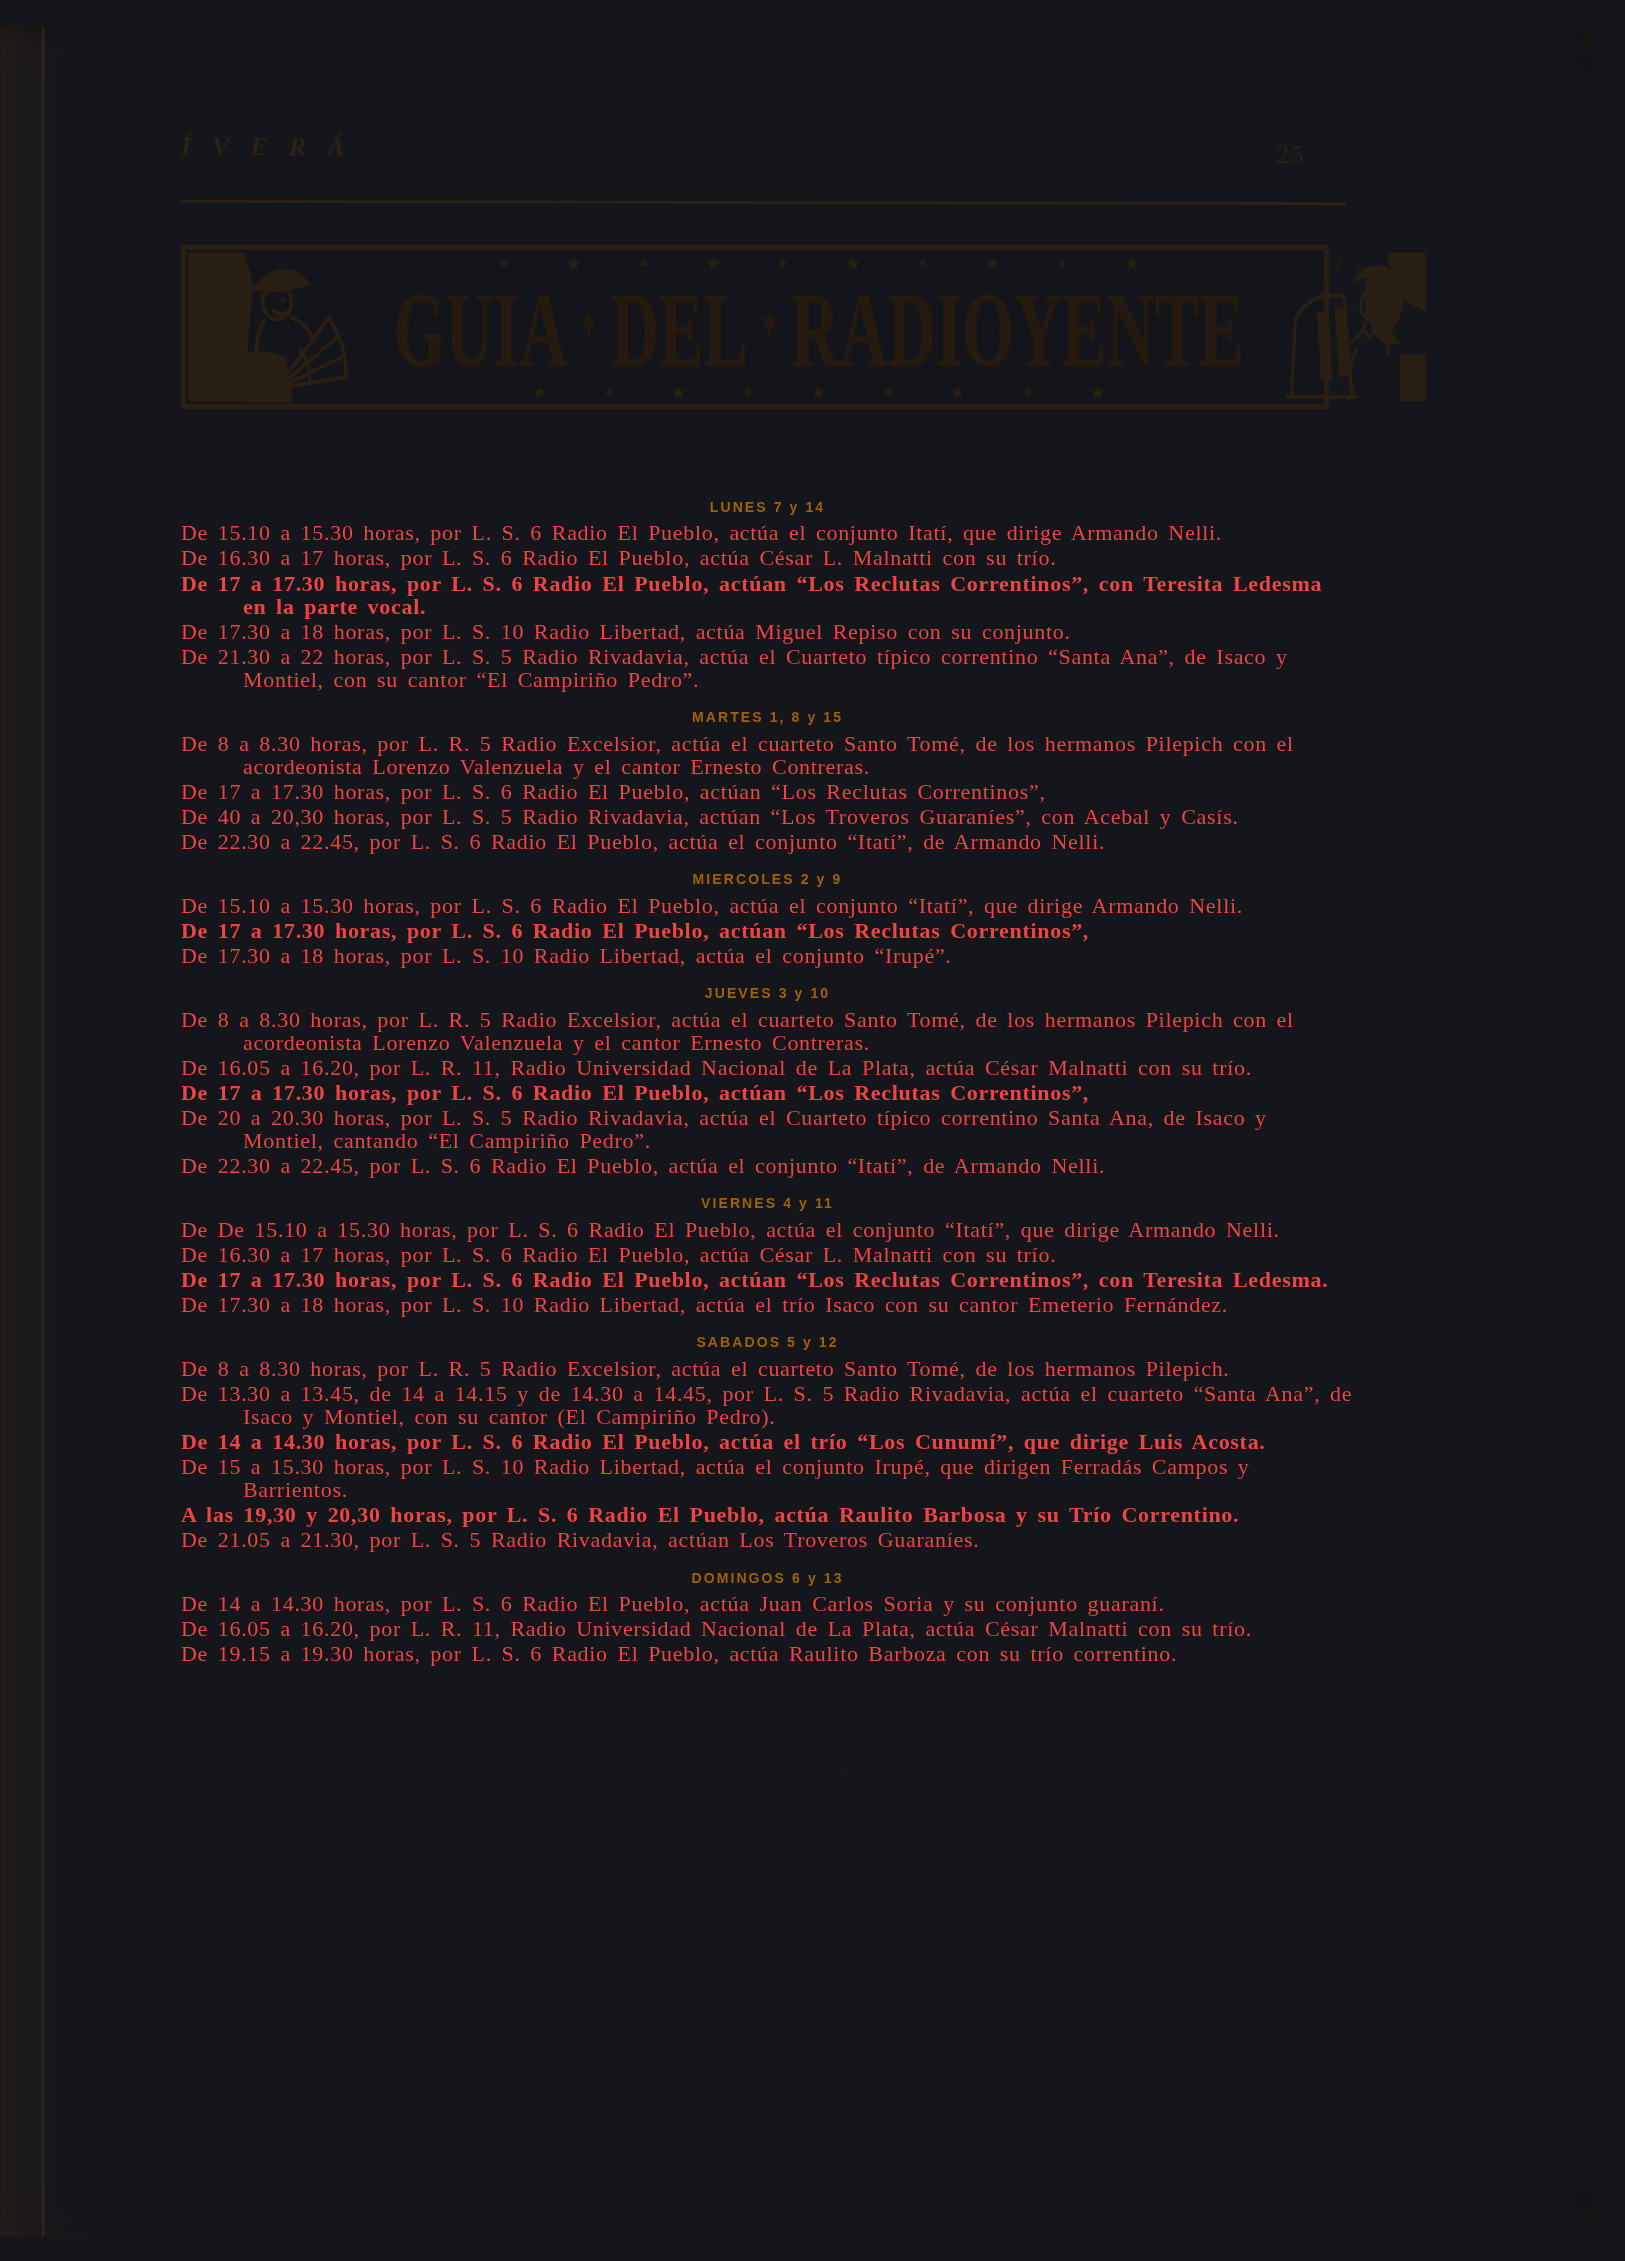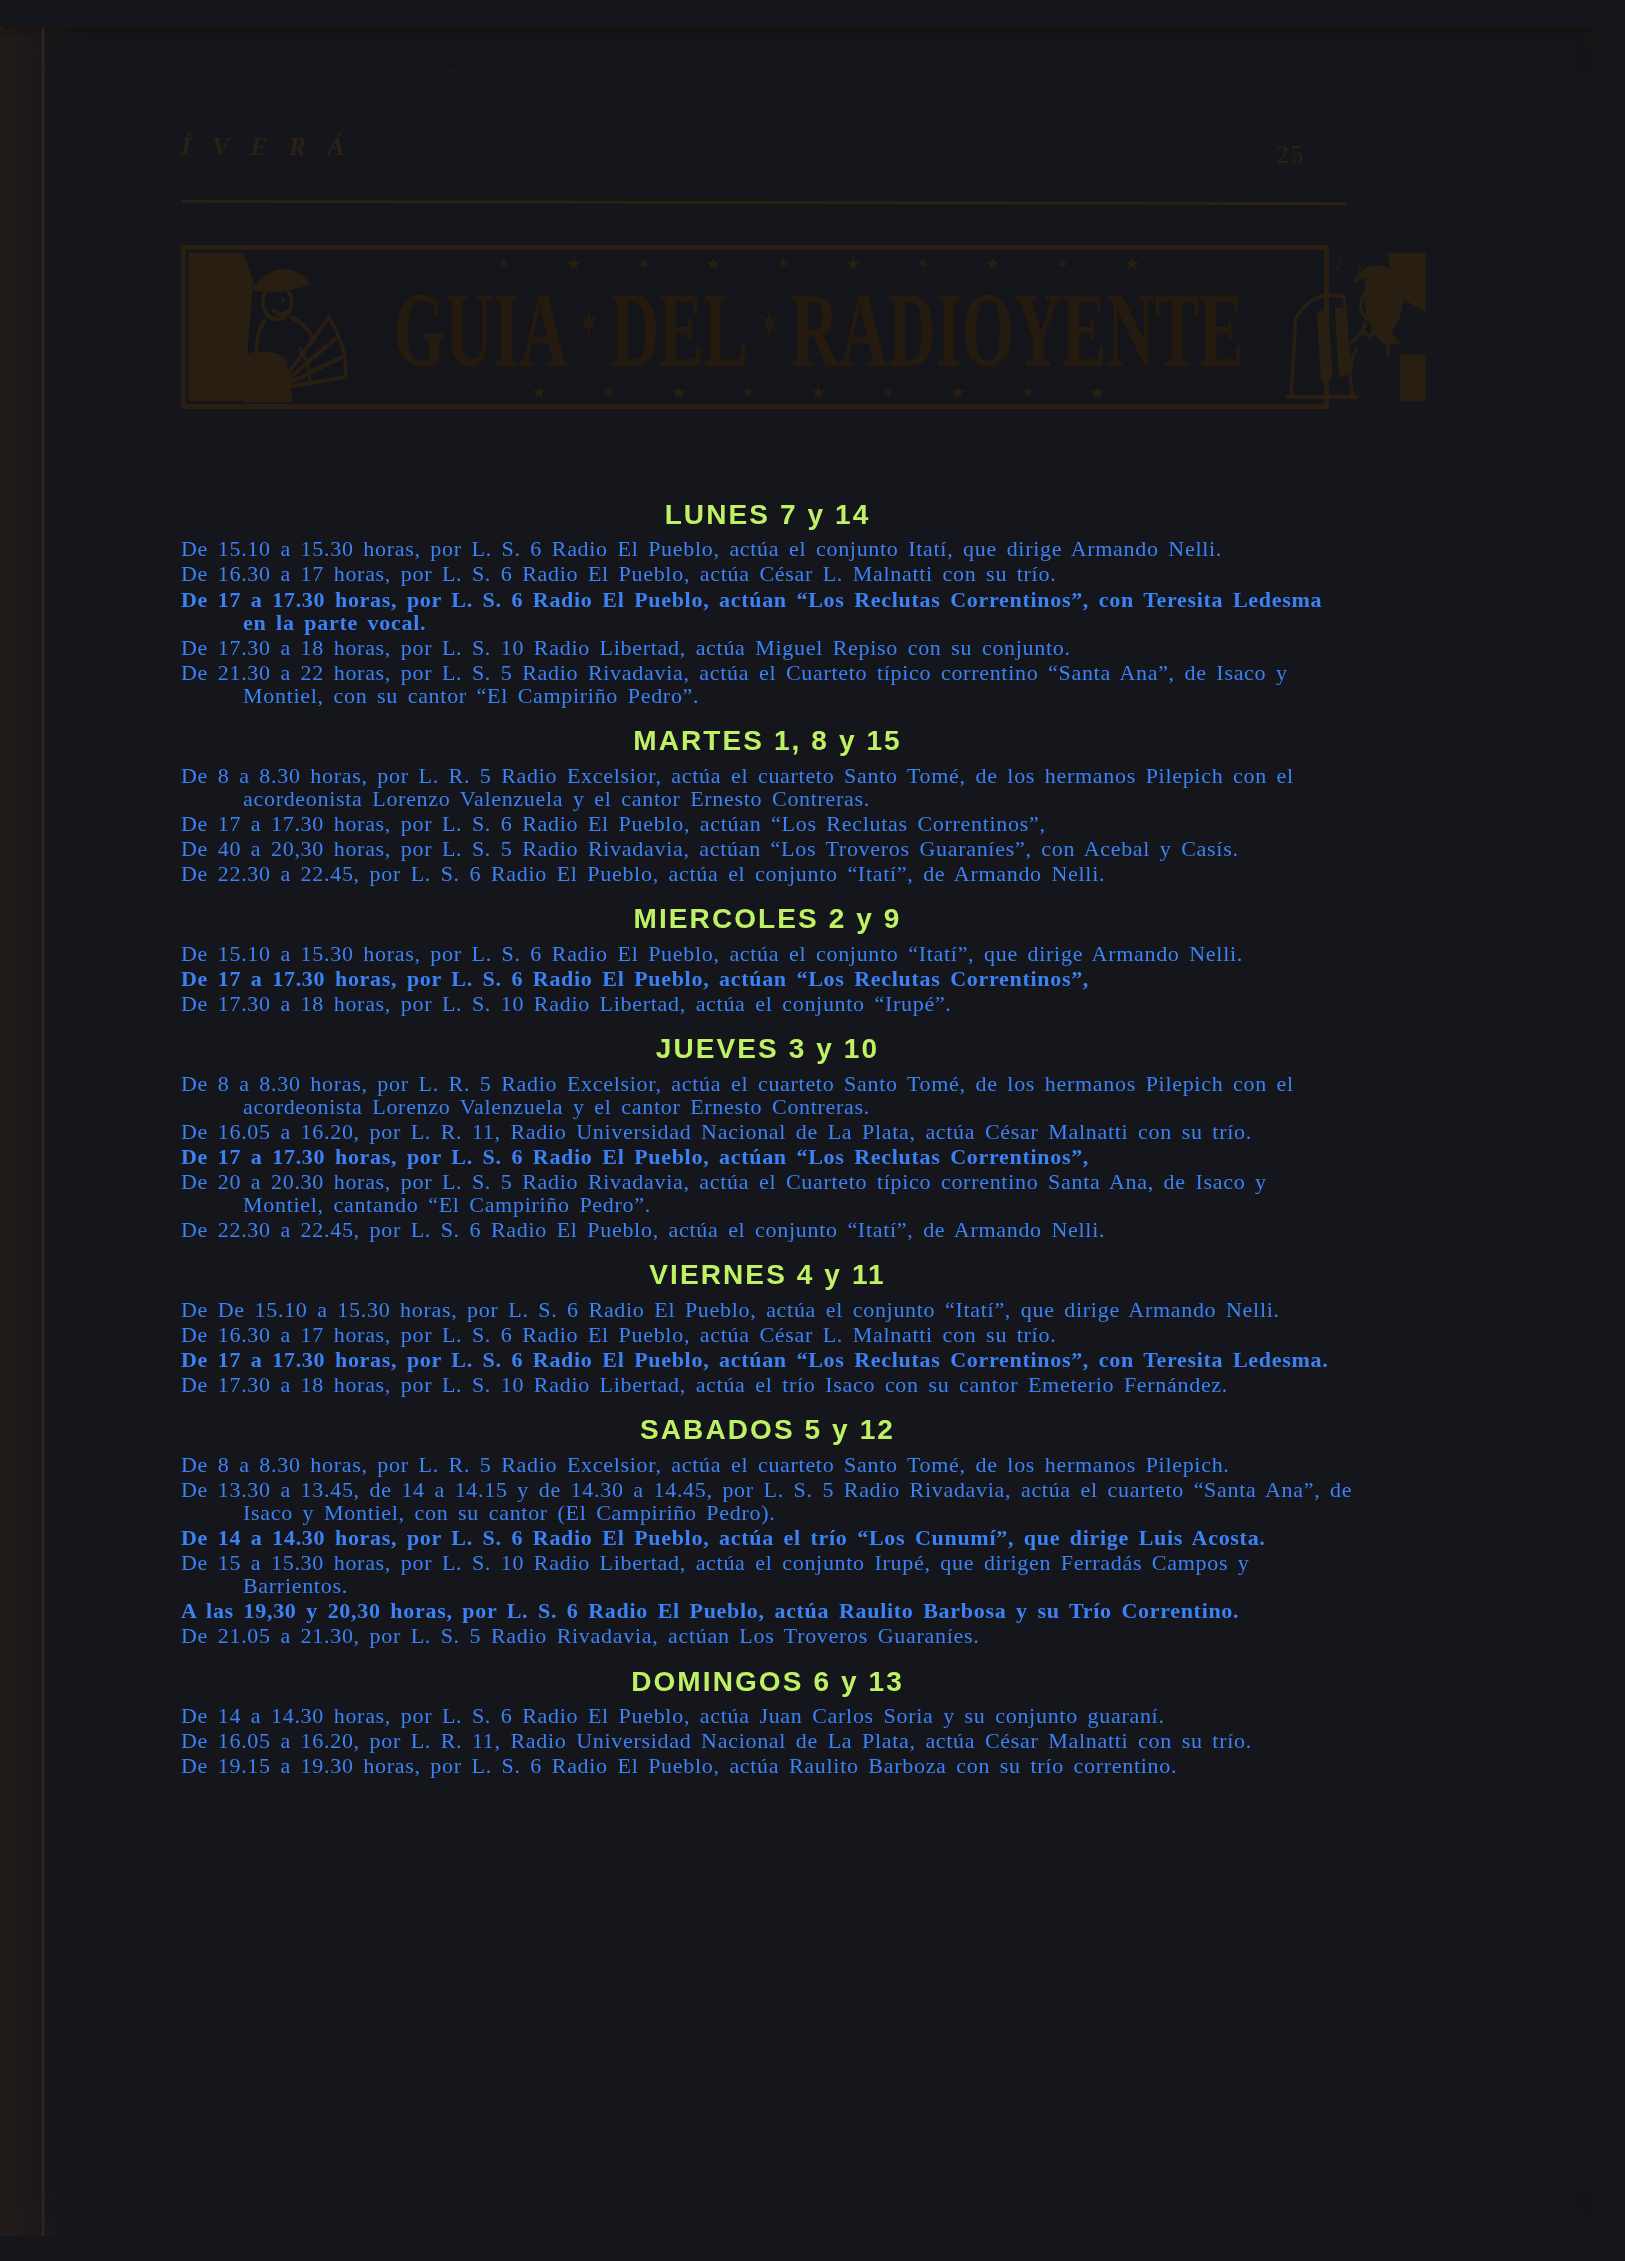--- a/index.html
+++ b/index.html
@@ -84,30 +84,30 @@
     position:absolute;left:181px;top:407px;width:1148px;
     text-align:center;font-size:40px;letter-spacing:6.4px;
     color:#2b2115;white-space:nowrap;
   }
   
   .schedule{
     position:absolute;left:181px;top:472px;width:1173px;
   }
   .day-h{
     font-family:"Liberation Sans", sans-serif;
-    font-size:28px;font-weight:bold;letter-spacing:2.1px;
-    text-align:center;margin:18.4px 0 6.4px;color:#bef264;
+    font-size:14px;font-weight:bold;letter-spacing:2.1px;
+    text-align:center;margin:18.4px 0 6.4px;color:#a16207;
   }
   .day:first-child .day-h{margin-top:0;}
   .entry{
     margin:0 0 2.1px;
     font-size:22px;line-height:23px;
     letter-spacing:0.7px;word-spacing:3.5px;
     padding-left:62px;text-indent:-62px;
-    color:#3b82f6;
+    color:#ef4444;
   }
   .entry.bold{font-weight:bold;}
 </style>
 </head>
 <body>
 
 <div class="page">
   <div class="crease"></div>
   <div class="specks"></div>
 

